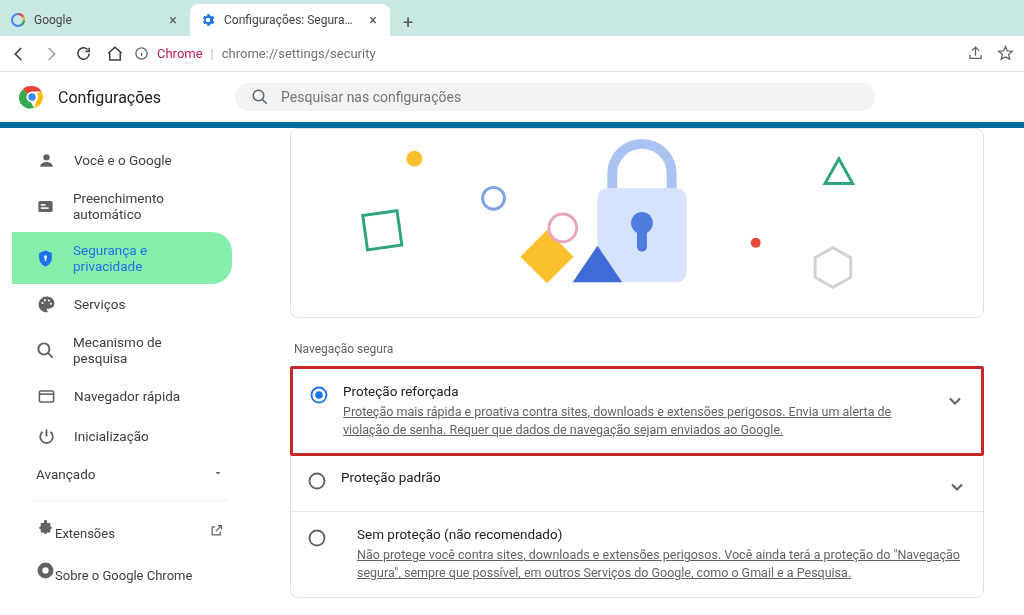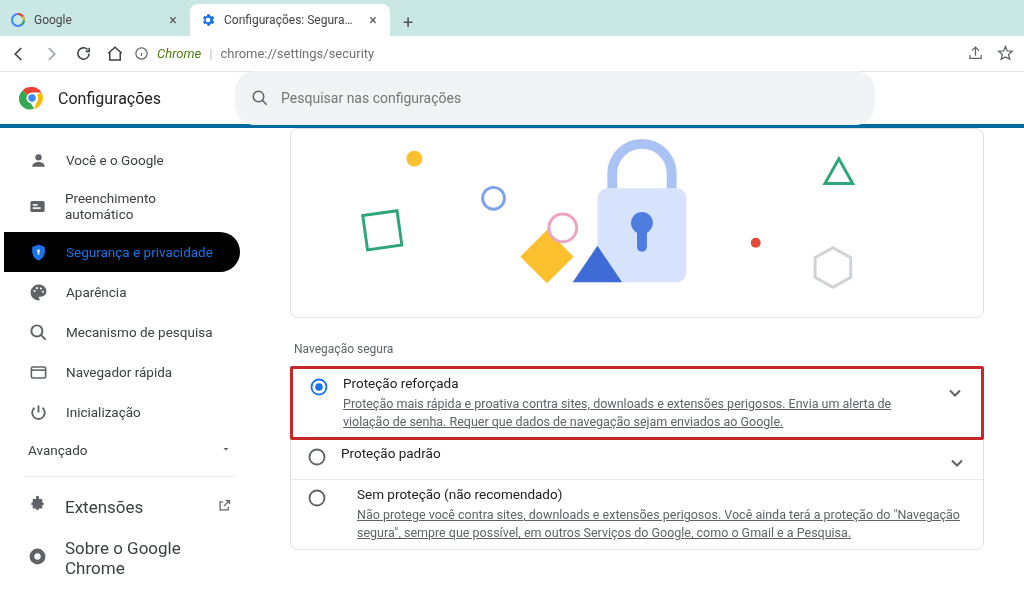--- a/index.html
+++ b/index.html
@@ -11,55 +11,55 @@
   .tab.active { background: #fff; }
   .tab .favicon { width: 16px; height: 16px; flex-shrink: 0; }
   .tab .tab-title { flex: 1; white-space: nowrap; overflow: hidden; text-overflow: ellipsis; }
   .tab .tab-close { width: 14px; height:14px; display:flex; align-items:center; justify-content:center; color:#555; font-size:14px; cursor:pointer; }
   .tab-new { width: 28px; height: 28px; display:flex; align-items:center; justify-content:center; color:#555; font-size:18px; cursor:pointer; margin-left:4px; }
 
   .addr-bar { height: 36px; background: #fff; border-bottom: 1px solid #e2e2e2; display: flex; align-items: center; padding: 0 10px; gap: 10px; }
   .nav-icons { display:flex; gap: 14px; align-items:center; }
   .nav-btn { width: 18px; height:18px; display:flex; align-items:center; justify-content:center; color:#5f6368; cursor:pointer; }
   .url-box { flex:1; display:flex; align-items:center; gap:8px; font-size:13px; color:#5f6368; }
-  .url-chrome-label { color:#4d7c0f;font-style:italic; }
+  .url-chrome-label { color:#be185d; }
   .url-sep { color:#bbb; }
   .url-path { color:#707070; }
   .action-icons { display:flex; gap:12px; color:#5f6368; }
 
   
-  .settings-top { height: 56px; display:flex; align-items:center; padding: 0 20px; border-bottom: 4px solid #0369a1; gap: 14px; }
+  .settings-top { height: 56px; display:flex; align-items:center; padding: 0 20px; border-bottom: 6px solid #0369a1; gap: 14px; }
   .chrome-logo { width: 24px; height:24px; }
   .settings-title { font-size: 16px; color:#202124; flex: 0 0 auto; margin-right: 60px; }
-  .search-box { flex: 0 0 640px; height: 54px; background:#f1f3f4; border-radius: 20px; display:flex; align-items:center; padding: 0 16px; gap: 12px; color:#5f6368; font-size: 14px; }
+  .search-box { flex: 0 0 640px; height: 28px; background:#f1f3f4; border-radius: 20px; display:flex; align-items:center; padding: 0 16px; gap: 12px; color:#5f6368; font-size: 14px; }
   .search-box input { border:none; background:transparent; outline:none; font-size:14px; color:#202124; flex:1; }
 
   
   .content-wrap { display:flex; height: calc(615px - 36px - 36px - 56px); }
-  .sidebar { width: 260px; padding: 12px 4px; }
+  .sidebar { width: 260px; padding: 12px 12px; }
   .side-item { display:flex; align-items:center; gap: 18px; padding: 10px 24px; font-size: 13.5px; color:#3c4043; cursor:pointer; border-radius: 0 20px 20px 0; margin-right: 16px; }
   .side-item .icon { width: 20px; height:20px; color:#5f6368; display:flex; align-items:center; justify-content:center; }
-  .side-item.active { background:#000000; color:#1a73e8; }
+  .side-item.active { background:#86efac; color:#1a73e8; }
   .side-item.active .icon { color:#1a73e8; }
   .side-advanced { display:flex; align-items:center; justify-content:space-between; padding: 10px 24px; font-size:13.5px; color:#3c4043; cursor:pointer; }
   .side-sep { border-top: 1px solid #eee; margin: 8px 20px; }
-  .side-ext { display:flex; align-items:center; gap:18px; padding:10px 24px; font-size:17px; color:#3c4043; cursor:pointer; }
+  .side-ext { display:flex; align-items:flex-end; padding:10px 24px; font-size:13px; color:#3c4043; cursor:pointer; }
   .ext-launch { margin-left: auto; color:#5f6368; }
 
   .main-panel { flex:1; overflow-y:auto; padding: 0 40px 20px 30px; }
 
   
   .illus-card { border:1px solid #e0e0e0; border-radius: 8px; background: #fff; height: 190px; position: relative; margin-bottom: 24px; overflow:hidden; }
   .illus-card svg { width:100%; height:100%; }
 
   .section-label { font-size: 12px; color:#5f6368; margin: 20px 0 10px 4px; }
 
   
   .opts-card { border:1px solid #e0e0e0; border-radius:8px; background:#fff; }
-  .opt-row { display:flex; align-items:flex-start; padding: 6px 16px; gap: 14px; border-bottom: 1px solid #e8e8e8; }
+  .opt-row { display:flex; align-items:flex-start; padding: 14px 16px; gap: 14px; border-bottom: 1px solid #e8e8e8; }
   .opt-row:last-child { border-bottom: none; gap: 30px; }
   .opt-radio { width: 20px; height:20px; flex-shrink:0; margin-top:2px; cursor:pointer; }
   .opt-text { flex:1; }
   .opt-title { font-size: 13.5px; color:#202124; margin-bottom: 4px; }
   .opt-desc { font-size: 12.5px; color:#5f6368; line-height: 1.45; text-decoration: underline; }
   .opt-expand { width:20px; height:20px; color:#5f6368; margin-top: 8px; cursor:pointer; }
 
   .highlight-box { border: 3px solid #c62828; border-radius: 2px; margin: -1px; }
 
   
@@ -195,21 +195,21 @@
     <div class="side-item">
       <span class="icon">
           <svg width="19" height="19" viewBox="0 0 24 24" fill="#5f6368">
             <path d="M12 2a10 10 0 1 0 0 20c1 0 1.5-.8 1.5-1.5s-.5-1-1-1.5c-.5-.5-.5-1.5.5-1.5h2A7 7 0 0 0 22 11 9 9 0 0 0 12 2Z"></path>
             <circle cx="7" cy="10" r="1.3" fill="#fff"></circle>
             <circle cx="10" cy="6.5" r="1.3" fill="#fff"></circle>
             <circle cx="15" cy="7" r="1.3" fill="#fff"></circle>
             <circle cx="17.5" cy="11" r="1.3" fill="#fff"></circle>
           </svg>
         </span>
-      <span>Aparência</span>
+      <span>Serviços</span>
     </div>
     <div class="side-item">
       <span class="icon">
           <svg width="19" height="19" viewBox="0 0 24 24" fill="none" stroke="#5f6368" stroke-width="2.5">
             <circle cx="10" cy="10" r="7"></circle>
             <path d="M21 21l-6-6"></path>
           </svg>
         </span>
       <span>Mecanismo de pesquisa</span>
     </div>

